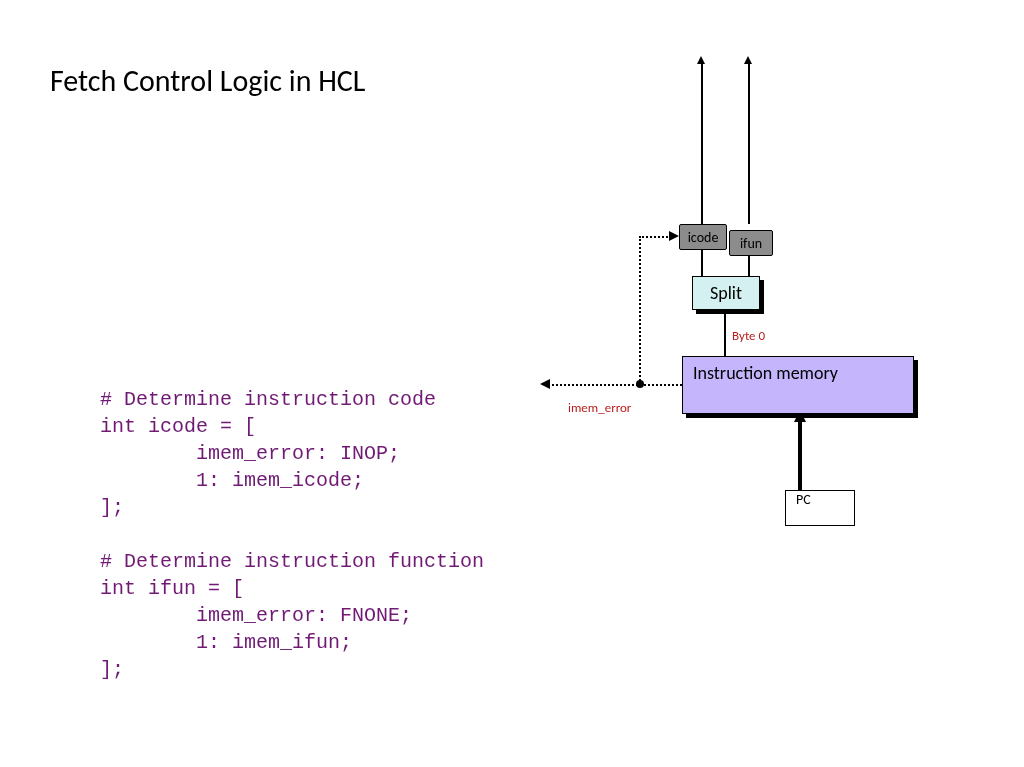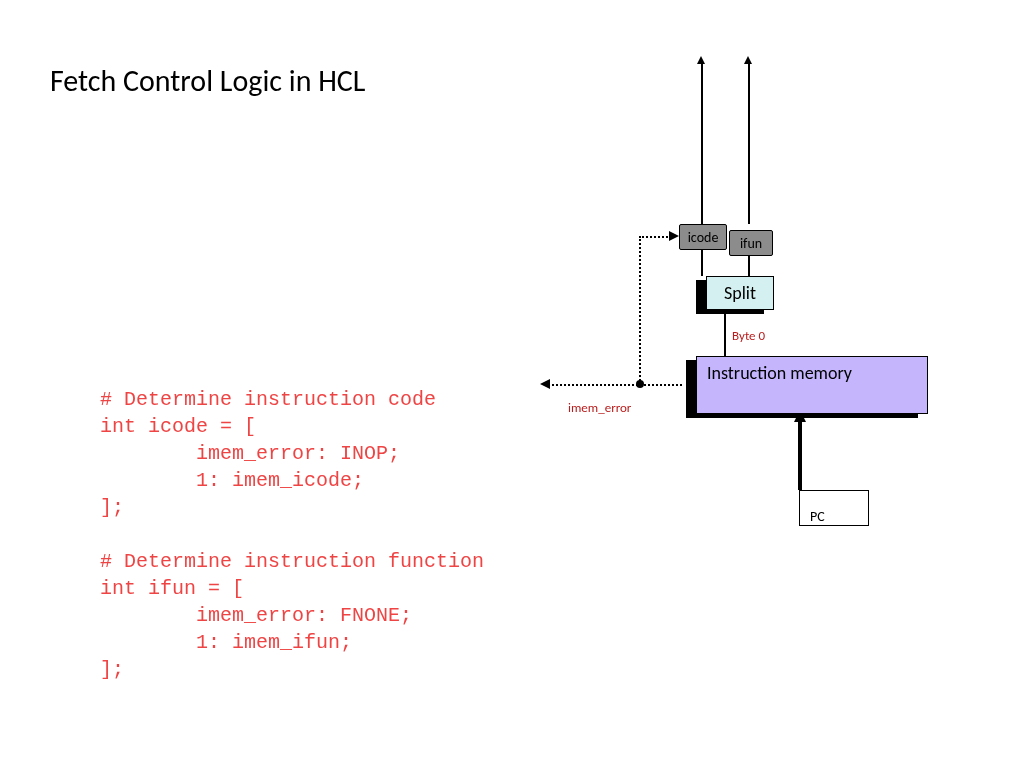--- a/index.html
+++ b/index.html
@@ -21,50 +21,49 @@
     font-weight: 400;
   }
   .code {
     position: absolute;
     left: 100px;
     top: 386px;
     font-family: "Courier New", Courier, monospace;
     font-size: 20px;
     line-height: 1.35;
     white-space: pre;
-    color: #ef4444;
+    color: #701a75;
   }
 
   
   .diagram {
     position: absolute;
     left: 540px;
     top: 50px;
     width: 420px;
     height: 500px;
   }
   .box {
     position: absolute;
     box-sizing: border-box;
-    margin-left: 14px;
   }
   .shadow {
     position: absolute;
     background: #000;
   }
 
   
   .pc-box {
     left: 245px; top: 440px;
     width: 70px; height: 36px;
     border: 1px solid #000;
     background: #fff;
     font-size: 14px;
     padding-left: 10px;
-    display: flex; align-items: flex-end;
+    display: flex; align-items: flex-start;
   }
 
   
   .im-shadow { left: 146px; top: 310px; width: 232px; height: 58px; }
   .im-box {
     left: 142px; top: 306px;
     width: 232px; height: 58px;
     border: 1.5px solid #000;
     background: #c4b5fd;
     padding: 6px 10px;

